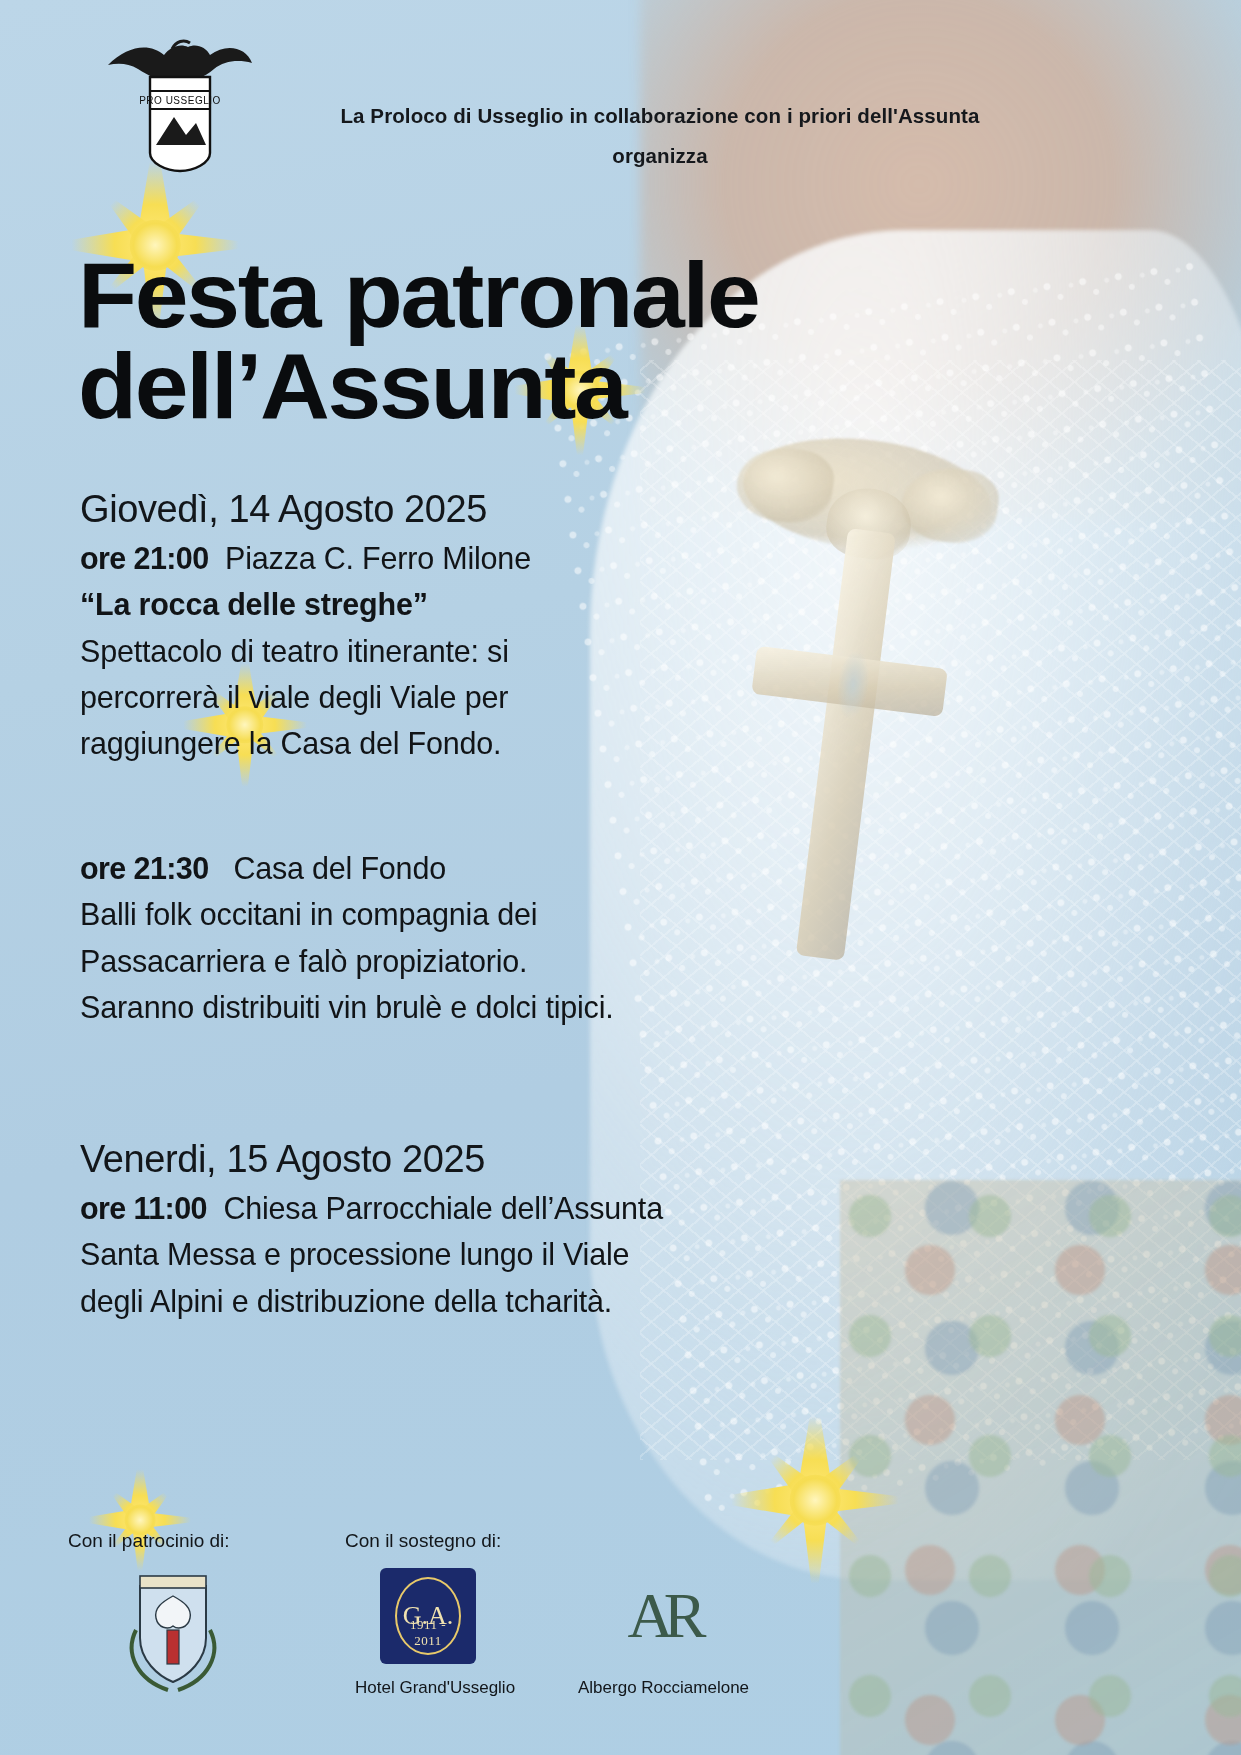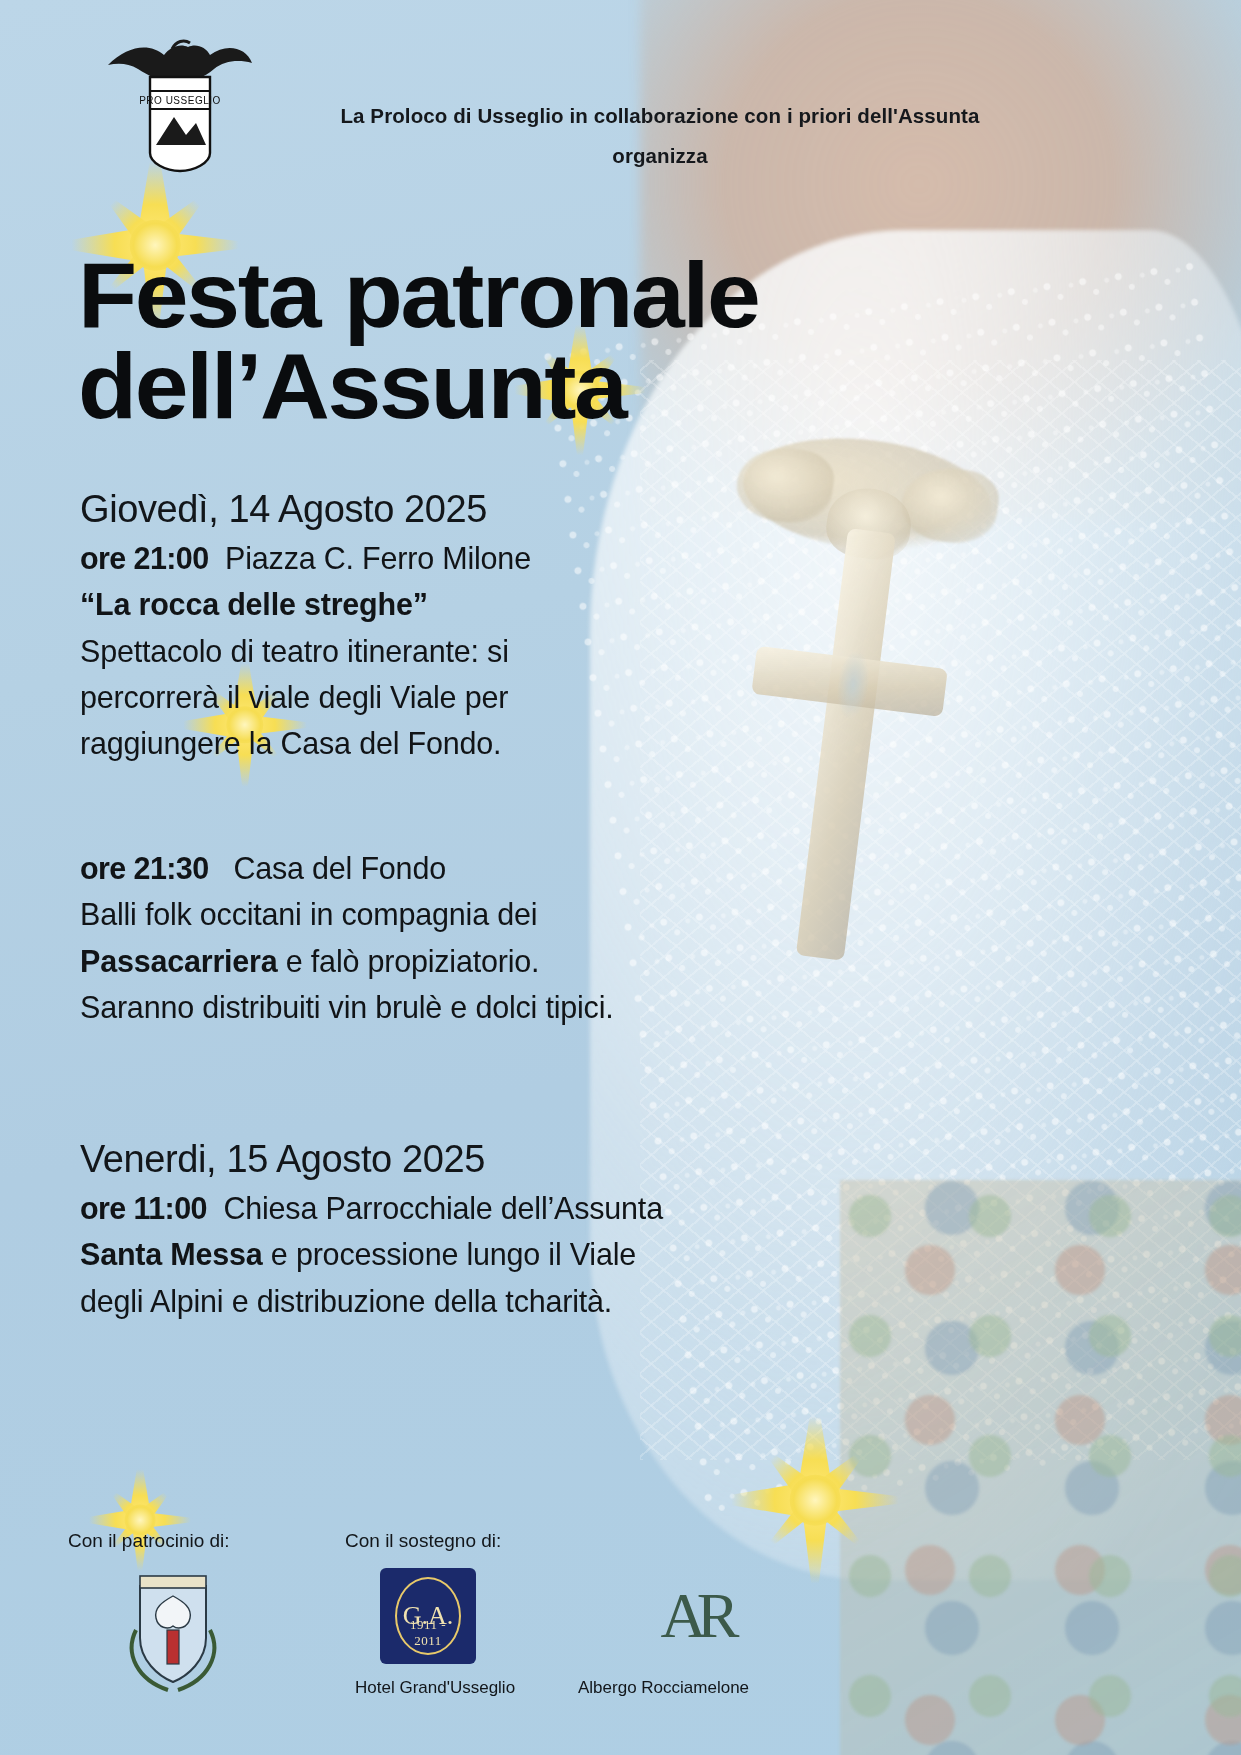--- a/index.html
+++ b/index.html
@@ -258,21 +258,21 @@
     width: 640px;
     color: #111417;
     font-size: 30.5px;
     line-height: 1.52;
     letter-spacing: -0.2px;
   }
   #block1 { top: 535px; }
   #block2 { top: 845px; }
   #block3 { top: 1185px; }
   #block3 .just { text-align: justify; width: 660px; }
-  .block b { font-weight: 700; }
+  .block b { font-weight: 400; }
   .block .time { font-weight: 700; letter-spacing: -0.6px; }
   .block .quote { font-weight: 700; }
   .block .row { white-space: nowrap; }
 
   
   .footer {
     position: absolute;
     left: 0;
     top: 1530px;
     width: 1241px;
@@ -322,21 +322,21 @@
     position: absolute;
     bottom: 4px;
     left: 0;
     right: 0;
     text-align: center;
     font-size: 13px;
     letter-spacing: 0.5px;
   }
   .albergo-logo {
     position: absolute;
-    left: 635px;
+    left: 602px;
     top: 34px;
     width: 120px;
     height: 104px;
     color: #3c5a4a;
     font-family: "Liberation Serif", serif;
     font-size: 64px;
     letter-spacing: -10px;
     text-align: center;
     line-height: 104px;
   }

